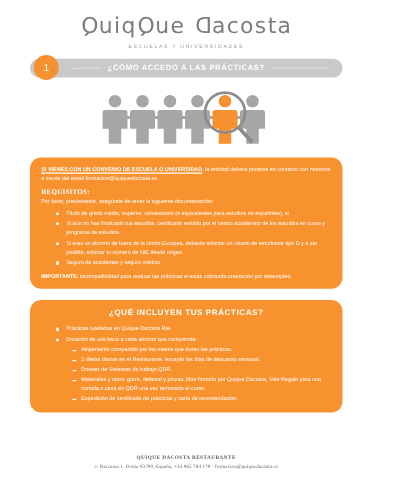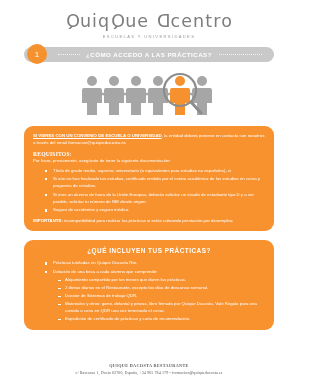--- a/index.html
+++ b/index.html
@@ -196,21 +196,21 @@
     letter-spacing:.12px;
     color:#5b5b5b;
   }
 </style>
 </head>
 <body>
 
 <div class="page">
 
   <div class="logo-block">
-    <div class="logo-main"><span class="flip">Q</span><span>uiq</span><span class="flip">Q</span><span>ue </span><span class="flip">D</span><span>centro</span></div>
+    <div class="logo-main"><span class="flip">Q</span><span>uiq</span><span class="flip">Q</span><span>ue </span><span class="flip">D</span><span>acosta</span></div>
     <div class="logo-sub">Escuelas y Universidades</div>
   </div>
 
   <div class="section-bar">
     <span class="dots"></span>
     <span class="badge-num">1</span>
     <span class="section-bar-title">¿CÓMO ACCEDO A LAS PRÁCTICAS?</span>
   </div>
 
   <div class="people-wrap">

